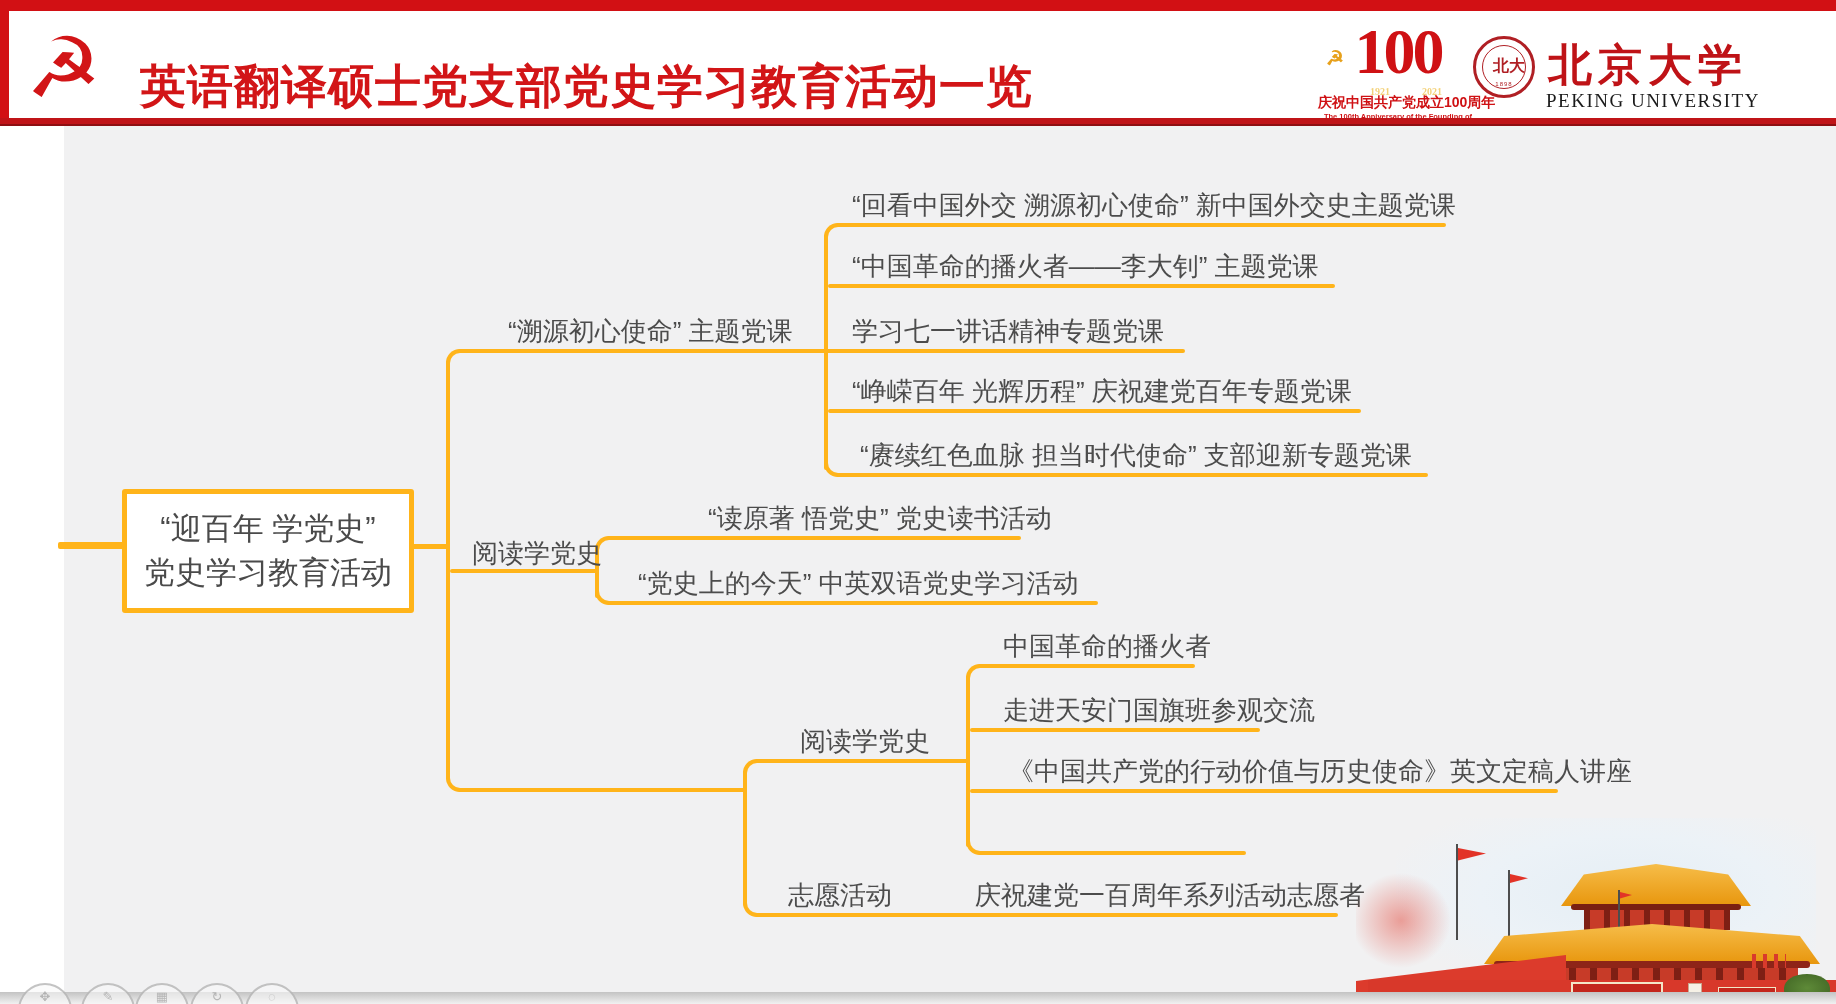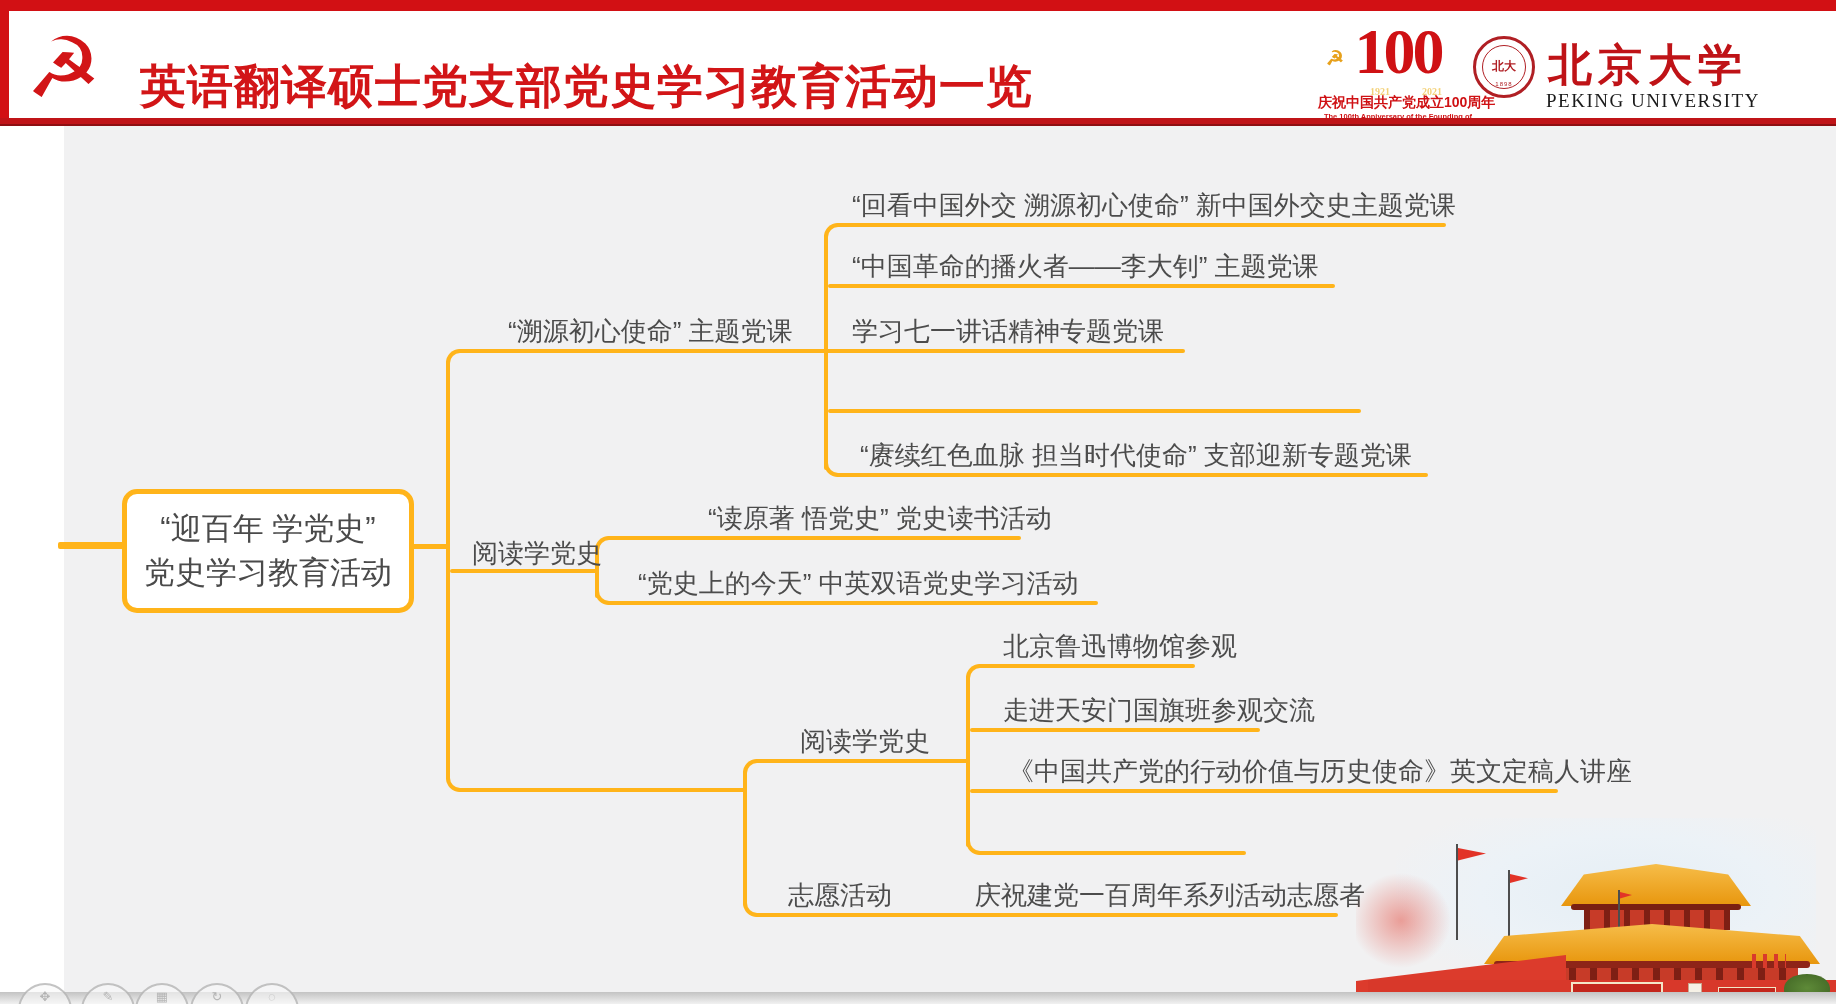--- a/index.html
+++ b/index.html
@@ -24,35 +24,35 @@
   .ann-num{position:relative;font-size:64px;font-weight:900;line-height:80px;letter-spacing:-3px;font-family:"Liberation Serif",serif;}
   .ann-sickle{position:absolute;left:8px;top:6px;font-size:20px;color:#E7A11C;}
   .ann-year{position:absolute;top:40px;font-size:10px;font-weight:700;color:#F3D27B;letter-spacing:0;}
   .ann-year.y1{left:52px;} .ann-year.y2{left:104px;}
   .ann-cn{font-size:14px;font-weight:800;margin-top:2px;white-space:nowrap;}
   .ann-en{font-size:7.5px;font-weight:700;line-height:9px;}
 
   
   .seal{position:absolute;left:1473px;top:36px;width:62px;height:62px;border:3px solid #B01F24;border-radius:50%;color:#B01F24;}
   .seal-inner{position:absolute;left:6px;top:6px;width:44px;height:44px;border:1px solid #B01F24;border-radius:50%;text-align:center;}
-  .seal-glyph{font-size:12px;font-weight:800;line-height:40px;}
+  .seal-glyph{font-size:16px;font-weight:800;line-height:40px;text-align:right;}
   .seal-year{position:absolute;left:0;width:100%;bottom:1px;font-size:6px;text-align:center;letter-spacing:1px;}
   .pku-cn{position:absolute;left:1548px;top:36px;font-size:44px;font-weight:800;color:#BF1317;letter-spacing:6px;font-family:"Liberation Serif",serif;white-space:nowrap;}
   .pku-en{position:absolute;left:1546px;top:90px;font-size:19px;color:#1A1A1A;letter-spacing:1.5px;font-family:"Liberation Serif",serif;white-space:nowrap;}
 
   
   .panel{position:absolute;left:64px;top:126px;width:1772px;height:866px;background:var(--panel);}
 
   
   .hline{position:absolute;height:4px;background:var(--amber);border-radius:2px;}
   .vline{position:absolute;width:4px;background:var(--amber);border-radius:2px;}
   .corner-tl{position:absolute;width:18px;height:18px;border-left:4px solid var(--amber);border-top:4px solid var(--amber);border-top-left-radius:14px;}
   .corner-bl{position:absolute;width:18px;height:18px;border-left:4px solid var(--amber);border-bottom:4px solid var(--amber);border-bottom-left-radius:14px;}
   .node{position:absolute;font-size:26px;color:var(--ink);white-space:nowrap;}
-  .root-box{position:absolute;left:122px;top:489px;width:292px;height:124px;background:#ffffff;border:5px solid var(--amber);border-radius:15px;display:flex;flex-direction:column;justify-content:center;align-items:center;font-size:31px;color:#4A4A4A;line-height:44px;}
+  .root-box{position:absolute;left:122px;top:489px;width:292px;height:124px;background:#ffffff;border:5px solid var(--amber);border-radius:3px;display:flex;flex-direction:column;justify-content:center;align-items:center;font-size:31px;color:#4A4A4A;line-height:44px;}
 
   
   .bottom-band{position:absolute;left:0;top:992px;width:1836px;height:12px;background:linear-gradient(#c3c3c3,#f1f1f1);}
   .tool-circle{position:absolute;top:983px;width:54px;height:54px;border:2px solid rgba(150,150,150,.55);border-radius:50%;background:rgba(248,248,248,.6);}
   .tool-circle span{position:absolute;left:0;top:4px;width:100%;text-align:center;font-size:13px;color:#8a8a8a;opacity:.55;}
 
   
   .illus{position:absolute;left:1356px;top:818px;width:480px;height:186px;overflow:hidden;}
   .sky{position:absolute;left:40px;top:0;width:420px;height:170px;background:radial-gradient(ellipse at 55% 45%,#E5EEF5 0%,#ECF2F7 45%,rgba(241,241,242,0) 78%);}
   .smudge{position:absolute;left:-5px;top:55px;width:100px;height:95px;border-radius:50%;background:radial-gradient(closest-side,rgba(228,88,76,.55),rgba(228,88,76,0));}
@@ -147,28 +147,29 @@
 
   <div class="root-box">
     <div>“迎百年 学党史”</div>
     <div>党史学习教育活动</div>
   </div>
 
   <div class="node" style="left:508px;top:314px;">“溯源初心使命” 主题党课</div>
   <div class="node" style="left:852px;top:249px;">“中国革命的播火者——李大钊” 主题党课</div>
   <div class="node" style="left:852px;top:188px;">“回看中国外交 溯源初心使命” 新中国外交史主题党课</div>
   <div class="node" style="left:852px;top:314px;">学习七一讲话精神专题党课</div>
+  <div class="node" style="left:852px;top:374px;">“峥嵘百年 光辉历程” 庆祝建党百年专题党课</div>
   <div class="node" style="left:860px;top:438px;">“赓续红色血脉 担当时代使命” 支部迎新专题党课</div>
 
   <div class="node" style="left:472px;top:536px;">阅读学党史</div>
   <div class="node" style="left:708px;top:501px;">“读原著 悟党史” 党史读书活动</div>
   <div class="node" style="left:638px;top:566px;">“党史上的今天” 中英双语党史学习活动</div>
 
   <div class="node" style="left:800px;top:724px;">阅读学党史</div>
-  <div class="node" style="left:1003px;top:629px;">北京鲁迅博物馆参观</div>
+  <div class="node" style="left:1003px;top:629px;">中国革命的播火者</div>
   <div class="node" style="left:1003px;top:693px;">走进天安门国旗班参观交流</div>
   <div class="node" style="left:1008px;top:754px;">《中国共产党的行动价值与历史使命》英文定稿人讲座</div>
   <div class="node" style="left:788px;top:878px;">志愿活动</div>
   <div class="node" style="left:975px;top:878px;">庆祝建党一百周年系列活动志愿者</div>
 
   <div class="illus">
     <div class="sky"></div>
     <div class="smudge"></div>
     <div class="pole" style="left:100px;top:26px;height:96px;"></div>
     <div class="flag" style="left:102px;top:30px;width:28px;height:20px;clip-path:polygon(0 0,100% 28%,0 62%);"></div>

